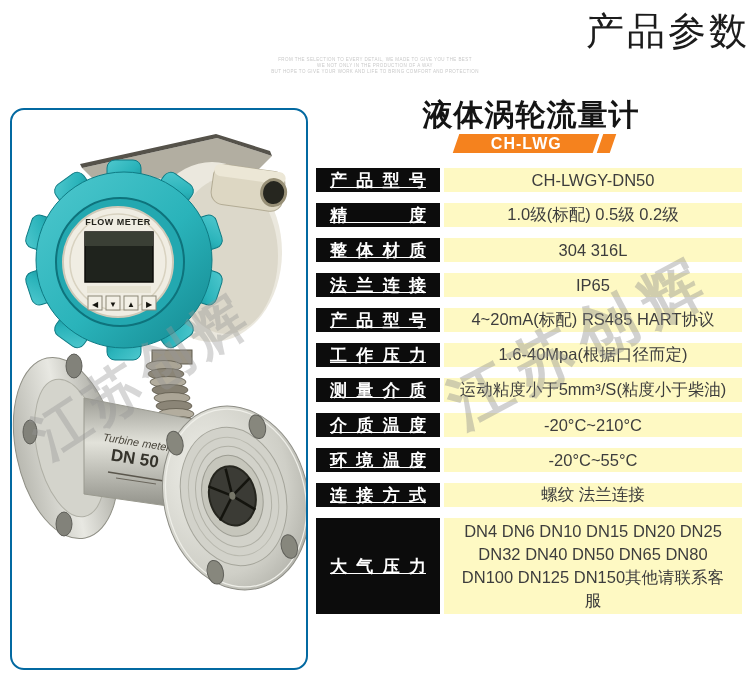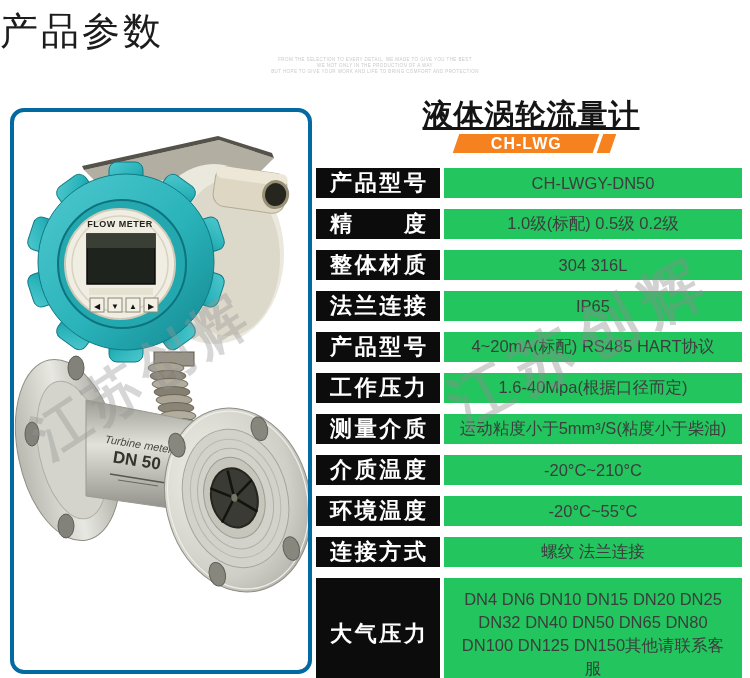--- a/index.html
+++ b/index.html
@@ -1,63 +1,64 @@
 <!DOCTYPE html>
 <html><head>
 <meta charset="utf-8">
 <style>
   html,body{margin:0;padding:0;}
   body{
     width:750px;height:678px;position:relative;background:#ffffff;overflow:hidden;
     font-family:"Liberation Sans","DejaVu Sans",sans-serif;
   }
   .page-title{
-    position:absolute;top:6px;left:0;width:750px;text-align:left;
+    position:absolute;top:6px;left:0;width:750px;text-align:right;
     font-size:38px;font-weight:500;color:#1c1c1c;letter-spacing:3px;
   }
   .tagline{
     position:absolute;top:57px;left:225px;width:300px;text-align:center;
     font-size:4.5px;line-height:6px;color:#c9c9c9;letter-spacing:.4px;
     text-transform:uppercase;
   }
   .tagline div{white-space:nowrap;overflow:hidden;}
   .photo-frame{
     position:absolute;left:10px;top:108px;width:294px;height:558px;
-    border:4px solid #0369a1;border-radius:14px;background:#ffffff;overflow:hidden;
+    border:2px solid #0369a1;border-radius:14px;background:#ffffff;overflow:hidden;
   }
   .product-title{
     position:absolute;top:95px;left:316px;width:430px;text-align:center;
-    font-size:30px;font-weight:bold;color:#141414;letter-spacing:1px;text-decoration:underline;
+    font-size:30px;font-weight:bold;color:#141414;letter-spacing:1px;
   }
   .badge-wrap{
     position:absolute;top:134px;left:456px;height:19px;display:flex;gap:4px;
     transform:skewX(-19deg);
   }
   .badge-main{
     width:140px;height:19px;background:#F5821E;display:flex;align-items:center;justify-content:center;
   }
   .badge-main span{
     transform:skewX(19deg);color:#ffffff;font-size:16px;font-weight:bold;letter-spacing:1px;
   }
   .badge-tip{width:13px;height:19px;background:#F5821E;}
   .spec-table{position:absolute;top:168px;left:316px;width:426px;}
   .spec-row{display:flex;margin-bottom:11px;align-items:stretch;}
   .spec-label{
     width:96px;flex:0 0 auto;background:#0c0c0c;color:#ffffff;
-    font-size:22px;font-weight:bold;
+    font-size:17px;font-weight:bold;
     display:flex;align-items:center;padding:0 14px;margin-right:4px;
     min-height:24px;
+    text-decoration:underline;
   }
   .spec-label span{display:inline-block;width:100%;text-align:justify;text-align-last:justify;}
   .spec-value{
-    flex:1;background:#22c55e;color:#3d3d3d;font-size:16.5px;
+    flex:1;background:#fef9c3;color:#3d3d3d;font-size:16.5px;
     display:flex;align-items:center;justify-content:center;text-align:center;
     min-height:24px;padding:0 8px;
   }
-  .spec-row:last-child .spec-value{line-height:23px;padding:10px 10px;}
+  .spec-row:last-child .spec-value{line-height:23px;padding:2px 10px;}
   .watermark{
     position:absolute;z-index:5;pointer-events:none;font-weight:bold;white-space:nowrap;
   }
   .watermark.on-photo{
     left:16px;top:330px;width:280px;font-size:56px;letter-spacing:6px;
     color:rgba(150,150,150,.38);transform:rotate(-33deg);
   }
   .watermark.on-table{
     left:436px;top:300px;font-size:62px;letter-spacing:10px;
     color:rgba(140,140,140,.40);transform:rotate(-28deg);

